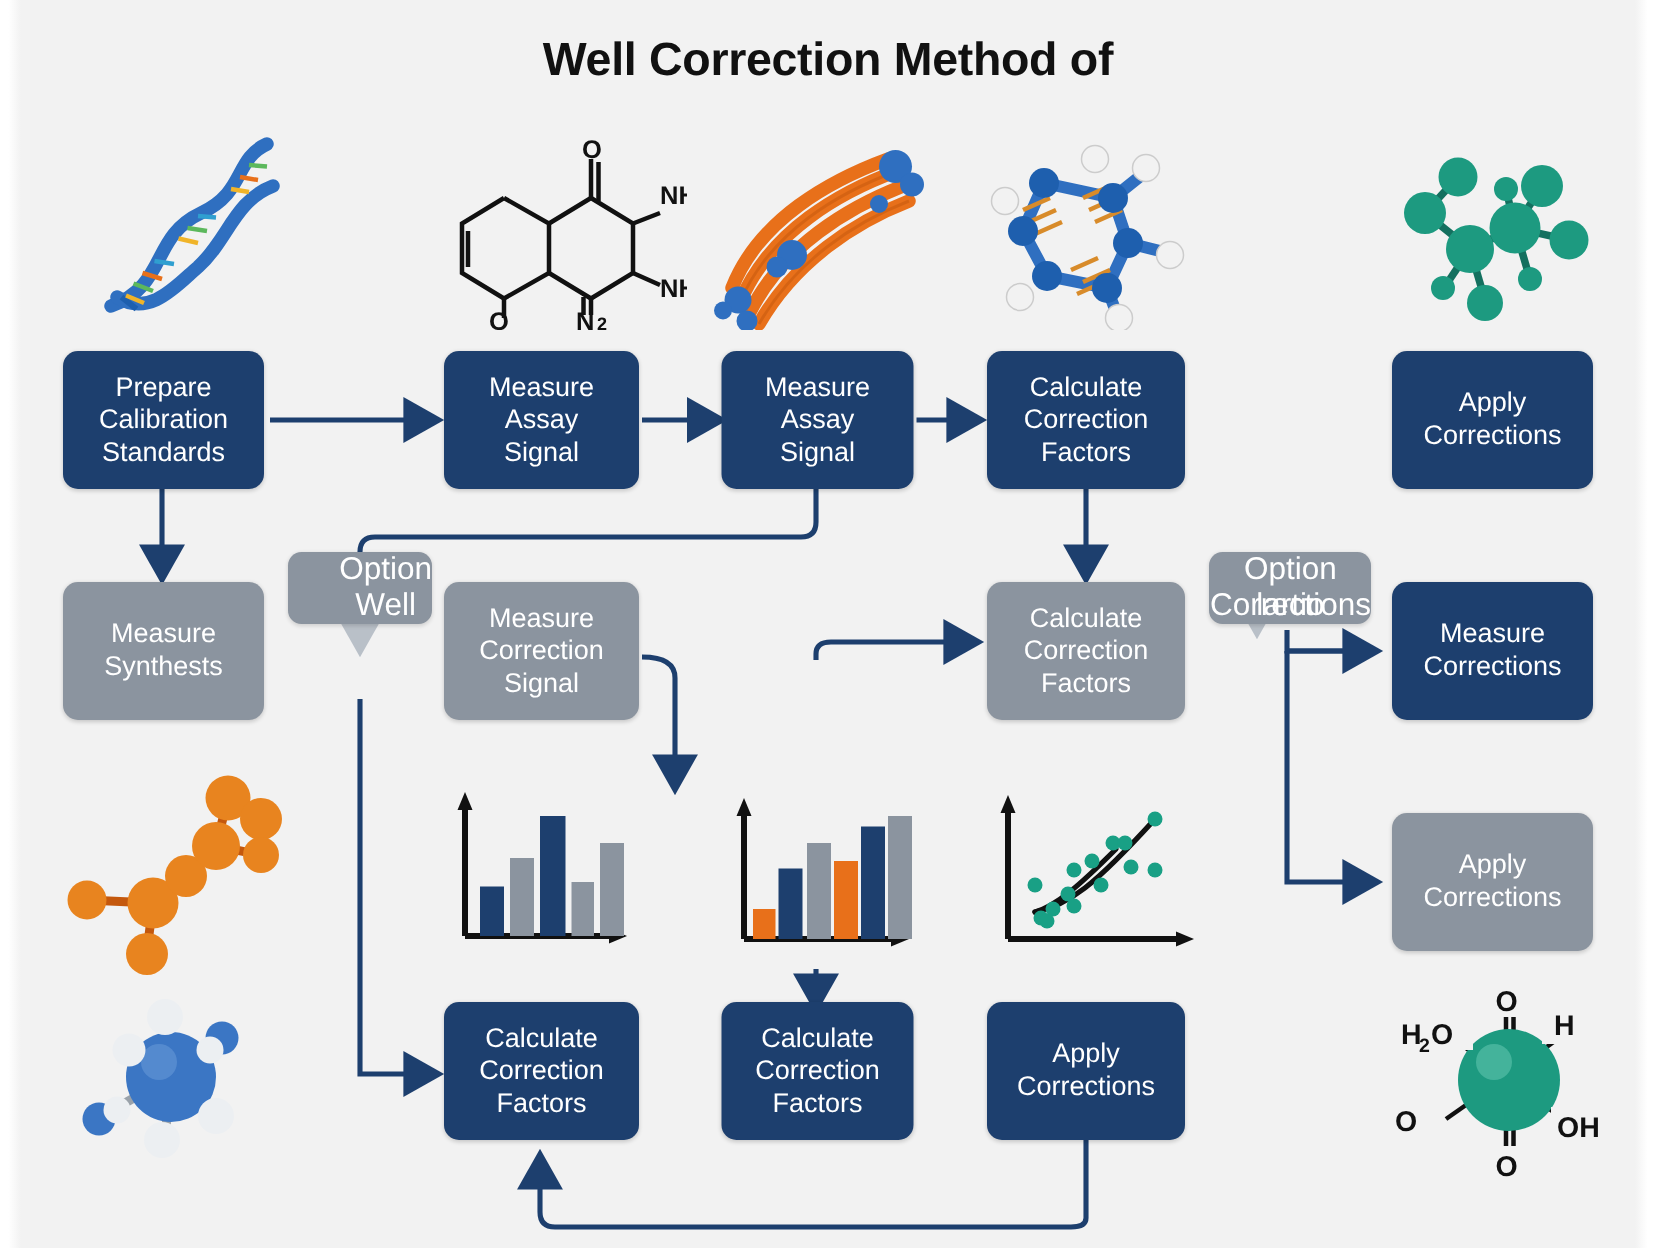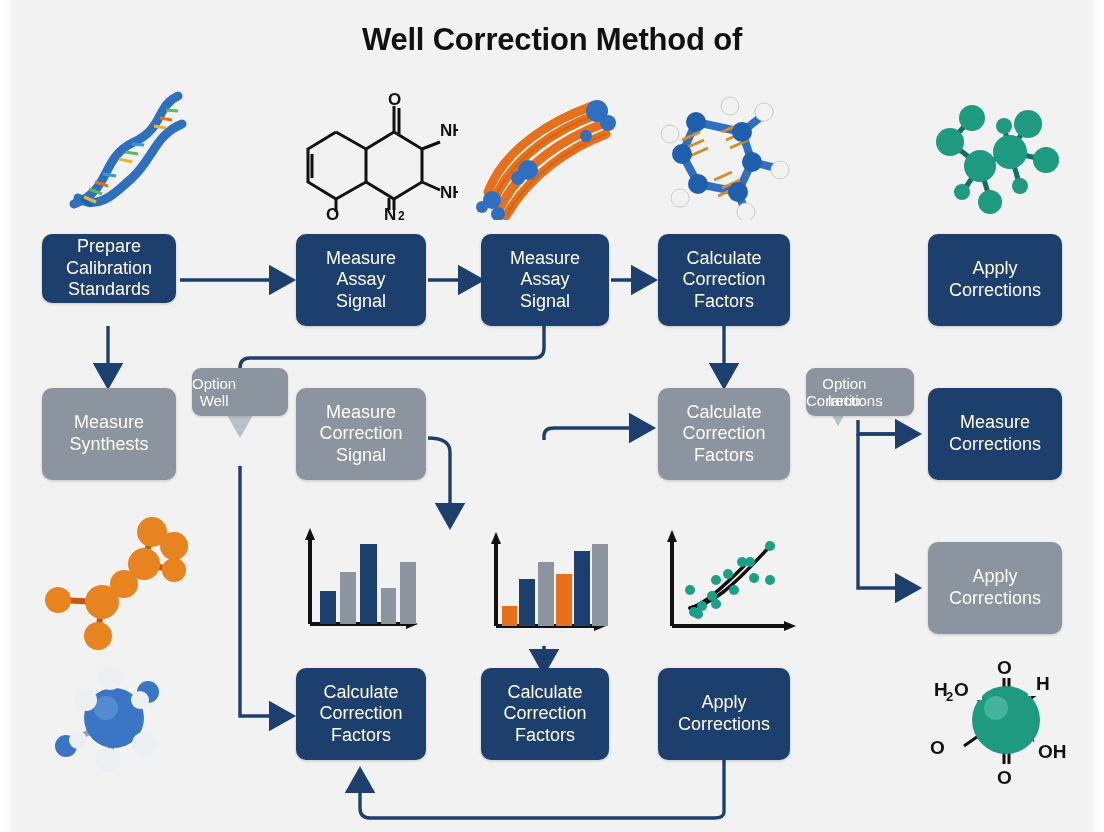--- a/index.html
+++ b/index.html
@@ -15,22 +15,22 @@
 
   .node{position:absolute;border-radius:10px;display:flex;align-items:center;
     justify-content:center;text-align:center;color:#ffffff;line-height:1.2;
     box-shadow:0 1px 3px rgba(0,0,0,.18);}
   .node.dark{background:#1d3f6e;}
   .node.gray{background:#8b949f;}
   .node .lbl{white-space:pre-line;}
   .node.big .lbl{font-size:18px;}
 
   .opt{position:absolute;background:#8b949f;border-radius:9px;color:#fff;
-    display:flex;align-items:center;justify-content:flex-start;text-align:center;
-    line-height:1.15;font-size:15px;box-shadow:0 1px 3px rgba(0,0,0,.15);}
+    display:flex;align-items:center;justify-content:flex-end;text-align:center;
+    line-height:1.15;font-size:21px;box-shadow:0 1px 3px rgba(0,0,0,.15);}
   .opt .stack{position:relative;}
   .opt .l2{position:relative;}
   .opt .l2 .a{position:relative;}
   .opt .l2 .b{position:absolute;left:50%;top:0;transform:translateX(-50%);}
 
   svg.wires{position:absolute;left:0;top:0;width:1104px;height:832px;pointer-events:none;}
 
   .illus{position:absolute;}
   .chart{position:absolute;}
   .chemlabel{font-family:"Liberation Sans",sans-serif;}
@@ -343,21 +343,21 @@
       <path d="M724,760 L724,812 Q724,818 714,818 L370,818 Q360,818 360,808 L360,772"></path>
 
       <path d="M544,646 L544,670"></path>
     </g>
     <g fill="none" stroke="#b9c0c8" stroke-width="3.4" marker-end="url(#ahg)">
       <path d="M240,412 L240,432"></path>
       <path d="M838,400 L838,420"></path>
     </g>
   </svg>
 
-  <div class="node dark big" style="left:42px;top:234px;width:134px;height:69px;">
+  <div class="node dark big" style="left:42px;top:234px;width:134px;height:92px;">
     <span class="lbl">Prepare
 Calibration
 Standards</span>
   </div>
   <div class="node dark big" style="left:296px;top:234px;width:130px;height:92px;">
     <span class="lbl">Measure
 Assay
 Signal</span>
   </div>
   <div class="node dark big" style="left:481px;top:234px;width:128px;height:92px;">

